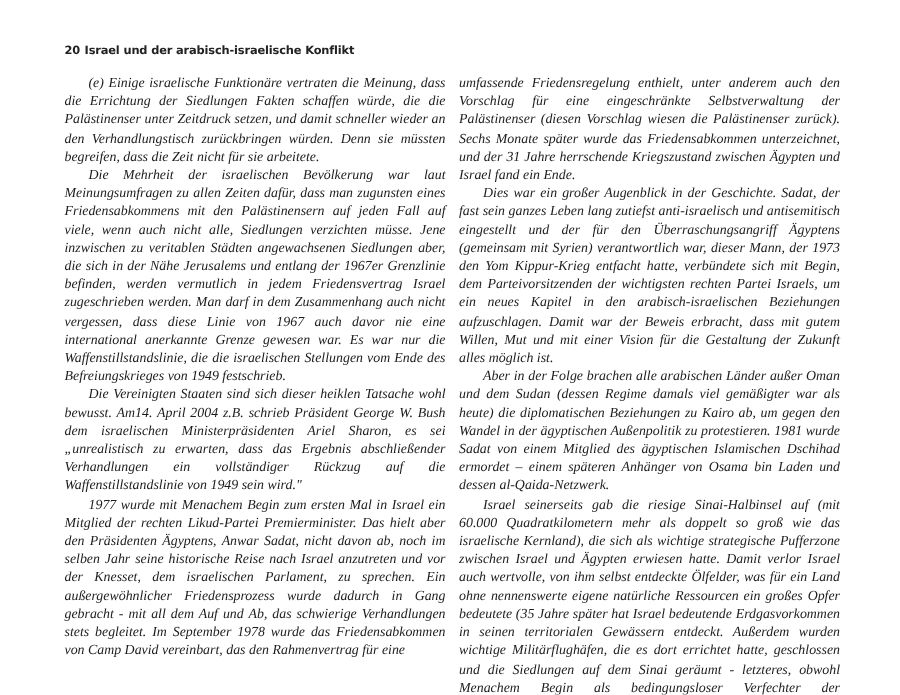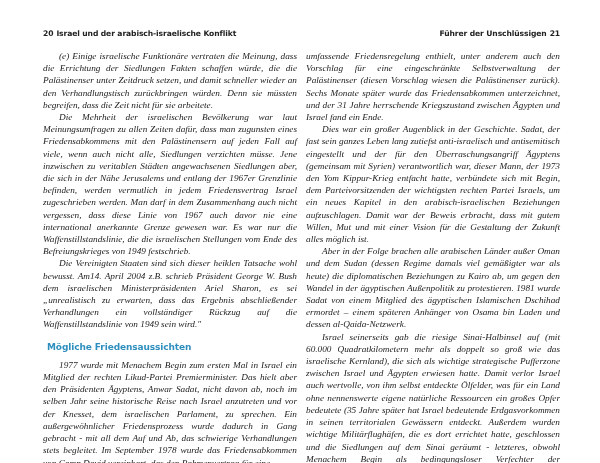--- a/index.html
+++ b/index.html
@@ -33,29 +33,25 @@
 <div class="spread">
 
   <div class="page page-left">
     <div class="running-head">
       <span class="num" style="margin-left:0">20</span><span>Israel und der arabisch-israelische Konflikt</span>
     </div>
     <div class="body-text">
       <p>(e) Einige israelische Funktionäre vertraten die Meinung, dass die Errichtung der Siedlungen Fakten schaffen würde, die die Palästinenser unter Zeitdruck setzen, und damit schneller wieder an den Verhandlungstisch zurückbringen würden. Denn sie müssten begreifen, dass die Zeit nicht für sie arbeitete.</p>
       <p>Die Mehrheit der israelischen Bevölkerung war laut Meinungsumfragen zu allen Zeiten dafür, dass man zugunsten eines Friedensabkommens mit den Palästinensern auf jeden Fall auf viele, wenn auch nicht alle, Siedlungen verzichten müsse. Jene inzwischen zu veritablen Städten angewachsenen Siedlungen aber, die sich in der Nähe Jerusalems und entlang der 1967er Grenzlinie befinden, werden vermutlich in jedem Friedensvertrag Israel zugeschrieben werden. Man darf in dem Zusammenhang auch nicht vergessen, dass diese Linie von 1967 auch davor nie eine international anerkannte Grenze gewesen war. Es war nur die Waffenstillstandslinie, die die israelischen Stellungen vom Ende des Befreiungskrieges von 1949 festschrieb.</p>
       <p>Die Vereinigten Staaten sind sich dieser heiklen Tatsache wohl bewusst. Am14. April 2004 z.B. schrieb Präsident George W. Bush dem israelischen Ministerpräsidenten Ariel Sharon, es sei „unrealistisch zu erwarten, dass das Ergebnis abschließender Verhandlungen ein vollständiger Rückzug auf die Waffenstillstandslinie von 1949 sein wird."</p>
-      <div class="subhead">Mögliche Friedensaussichten</div>
       <p>1977 wurde mit Menachem Begin zum ersten Mal in Israel ein Mitglied der rechten Likud-Partei Premierminister. Das hielt aber den Präsidenten Ägyptens, Anwar Sadat, nicht davon ab, noch im selben Jahr seine historische Reise nach Israel anzutreten und vor der Knesset, dem israelischen Parlament, zu sprechen. Ein außergewöhnlicher Friedensprozess wurde dadurch in Gang gebracht - mit all dem Auf und Ab, das schwierige Verhandlungen stets begleitet. Im September 1978 wurde das Friedensabkommen von Camp David vereinbart, das den Rahmenvertrag für eine</p>
     </div>
   </div>
 
   <div class="page page-right">
-    <div class="running-head">
-      <span>Führer der Unschlüssigen</span><span class="num" style="margin-right:0">21</span>
-    </div>
     <div class="body-text">
       <p class="noindent">umfassende Friedensregelung enthielt, unter anderem auch den Vorschlag für eine eingeschränkte Selbstverwaltung der Palästinenser (diesen Vorschlag wiesen die Palästinenser zurück). Sechs Monate später wurde das Friedensabkommen unterzeichnet, und der 31 Jahre herrschende Kriegszustand zwischen Ägypten und Israel fand ein Ende.</p>
       <p>Dies war ein großer Augenblick in der Geschichte. Sadat, der fast sein ganzes Leben lang zutiefst anti-israelisch und antisemitisch eingestellt und der für den Überraschungsangriff Ägyptens (gemeinsam mit Syrien) verantwortlich war, dieser Mann, der 1973 den Yom Kippur-Krieg entfacht hatte, verbündete sich mit Begin, dem Parteivorsitzenden der wichtigsten rechten Partei Israels, um ein neues Kapitel in den arabisch-israelischen Beziehungen aufzuschlagen. Damit war der Beweis erbracht, dass mit gutem Willen, Mut und mit einer Vision für die Gestaltung der Zukunft alles möglich ist.</p>
       <p>Aber in der Folge brachen alle arabischen Länder außer Oman und dem Sudan (dessen Regime damals viel gemäßigter war als heute) die diplomatischen Beziehungen zu Kairo ab, um gegen den Wandel in der ägyptischen Außenpolitik zu protestieren. 1981 wurde Sadat von einem Mitglied des ägyptischen Islamischen Dschihad ermordet – einem späteren Anhänger von Osama bin Laden und dessen al-Qaida-Netzwerk.</p>
       <p>Israel seinerseits gab die riesige Sinai-Halbinsel auf (mit 60.000 Quadratkilometern mehr als doppelt so groß wie das israelische Kernland), die sich als wichtige strategische Pufferzone zwischen Israel und Ägypten erwiesen hatte. Damit verlor Israel auch wertvolle, von ihm selbst entdeckte Ölfelder, was für ein Land ohne nennenswerte eigene natürliche Ressourcen ein großes Opfer bedeutete (35 Jahre später hat Israel bedeutende Erdgasvorkommen in seinen territorialen Gewässern entdeckt. Außerdem wurden wichtige Militärflughäfen, die es dort errichtet hatte, geschlossen und die Siedlungen auf dem Sinai geräumt - letzteres, obwohl Menachem Begin als bedingungsloser Verfechter der Siedlungspolitik galt).</p>
     </div>
   </div>
 
 </div>
 

